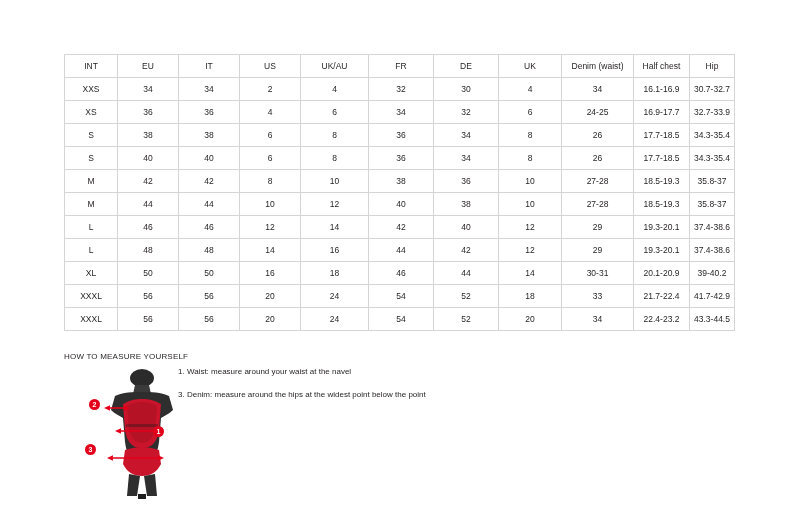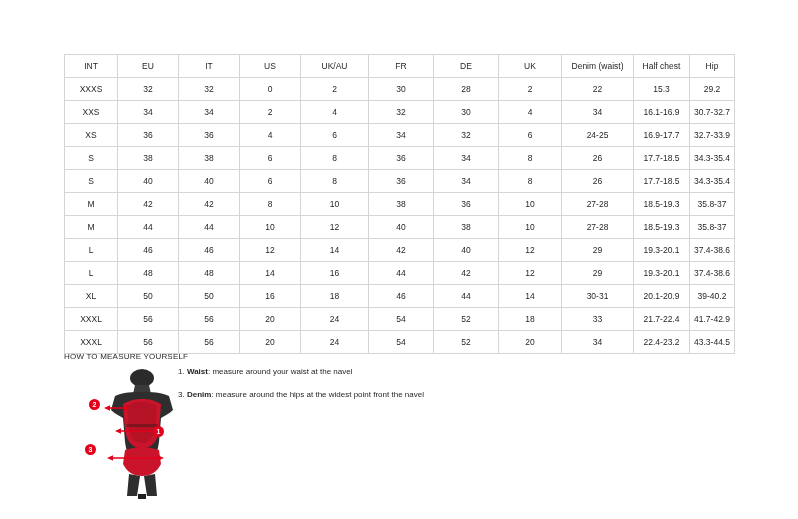--- a/index.html
+++ b/index.html
@@ -84,21 +84,21 @@
     left: 178px;
     top: 366px;
     width: 430px;
   }
   .step {
     font-size: 8px;
     line-height: 12px;
     color: #231f20;
     margin-bottom: 11px;
   }
-  .step b { font-weight: bold; }
+  .step b { font-weight: normal; }
   .step .num { font-weight: normal; }
 
   .bullet {
     position: absolute;
     width: 11px;
     height: 11px;
     border-radius: 50%;
     background: #e2001a;
     color: #ffffff;
     font-size: 7px;
@@ -140,33 +140,20 @@
             <th>FR</th>
             <th>DE</th>
             <th>UK</th>
             <th>Denim (waist)</th>
             <th>Half chest</th>
             <th>Hip</th>
           </tr>
       </thead>
       <tbody id="table-body">
           <tr>
-            <td>XXXS</td>
-            <td>32</td>
-            <td>32</td>
-            <td>0</td>
-            <td>2</td>
-            <td>30</td>
-            <td>28</td>
-            <td>2</td>
-            <td>22</td>
-            <td>15.3</td>
-            <td>29.2</td>
-          </tr>
-          <tr>
             <td>XXS</td>
             <td>34</td>
             <td>34</td>
             <td>2</td>
             <td>4</td>
             <td>32</td>
             <td>30</td>
             <td>4</td>
             <td>34</td>
             <td>16.1-16.9</td>
@@ -347,16 +334,16 @@
       <polygon points="79,90 73,87.3 73,92.7" fill="#e2001a"></polygon>
     </svg>
   </div>
 
   <div class="bullet b1">1</div>
   <div class="bullet b2">2</div>
   <div class="bullet b3">3</div>
 
   <div class="steps" id="steps">
       <div class="step"><span class="num">1.</span> <b>Waist</b><span>: measure around your waist at the navel</span></div>
-      <div class="step"><span class="num">3.</span> <b>Denim</b><span>: measure around the hips at the widest point front the navel</span></div>
+      <div class="step"><span class="num">3.</span> <b>Denim</b><span>: measure around the hips at the widest point below the point</span></div>
     </div>
 
 </div>
 
 </body></html>

